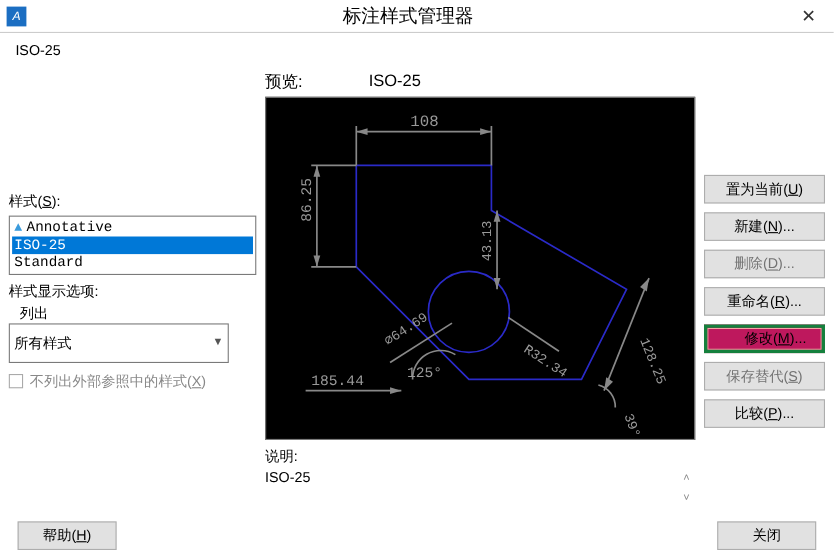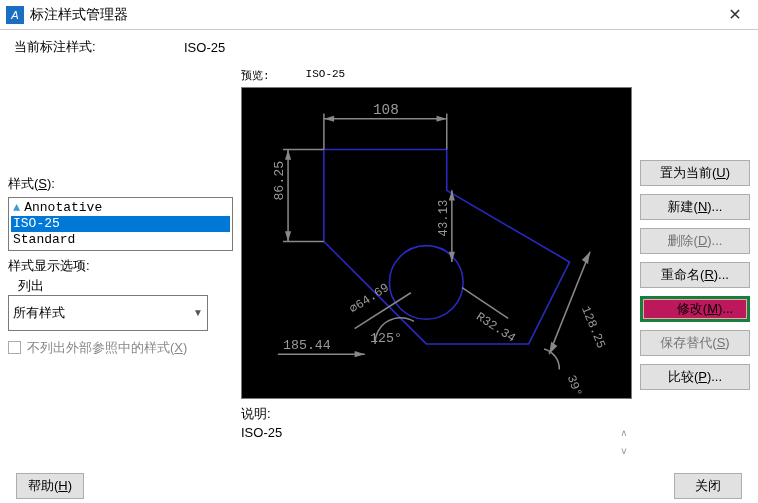--- a/index.html
+++ b/index.html
@@ -1,21 +1,21 @@
 <!DOCTYPE html>
 <html><head>
 <meta charset="utf-8">
 <style>
   * { box-sizing: border-box; margin: 0; padding: 0; }
   body { font-family: "Microsoft YaHei", SimSun, sans-serif; font-size: 12px; background: #fff; width: 758px; height: 503px; overflow: hidden; }
 
   
   .titlebar { height: 30px; display: flex; align-items: center; background: #fff; border-bottom: 1px solid #ccc; }
   .titlebar .app-icon { width: 18px; height: 18px; margin-left: 6px; margin-right: 6px; background: #1b6ec2; color: #fff; display: flex; align-items: center; justify-content: center; font-size: 11px; font-style: italic; }
-  .titlebar .title { flex: 1; font-size: 14px; }
+  .titlebar .title { flex: 1; font-size: 17px; text-align: center; }
   .titlebar .close { width: 46px; height: 30px; display: flex; align-items: center; justify-content: center; font-size: 16px; color: #333; cursor: pointer; }
 
   
   .content { display: flex; padding: 8px; gap: 6px; height: calc(100% - 30px); flex-direction: column; }
   .top-info { display: flex; align-items: center; margin-bottom: 6px; font-size: 13px; padding-left:6px;}
   .top-info .lbl { width: 170px; }
   .middle { display: flex; gap: 8px; flex: 1; align-items: center; }
 
   
   .left { width: 225px; display: flex; flex-direction: column; }
@@ -27,56 +27,55 @@
   .disp-options { margin-top: 6px; font-size: 13px; }
   .disp-options .lbl { margin-bottom: 2px; }
   .disp-options .sub { margin-left: 10px; margin-top:2px;}
   .dropdown { width: 200px; height: 36px; border: 1px solid #7a7a7a; background: #fff; display: flex; align-items: center; padding: 0 4px; justify-content: space-between; font-size:13px; cursor:pointer; }
   .dropdown .chev { font-size: 10px; color:#555;}
   .checkbox-row { display:flex; align-items:center; gap:6px; color:#888; margin-top:8px; margin-left:0; font-size:13px;}
   .checkbox-box { width:13px; height:13px; border:1px solid #aaa; background:#fff;}
 
   
   .center { flex: 1; display: flex; flex-direction: column; }
-  .center .preview-label { font-size:11px; margin-bottom:4px; display:flex; gap:36px;font-family:Liberation Mono, monospace; }
+  .center .preview-label { font-size:15px; margin-bottom:4px; display:flex; gap:60px; }
   .preview-box { flex:1; background: #000; border:1px solid #7a7a7a; position:relative; }
   .desc-label { font-size:13px; margin-top:6px;}
   .desc-box { height:40px; font-size:13px; padding:2px 0; display:flex; align-items:flex-start; gap:8px;}
   .desc-scroll { margin-left:auto; display:flex; flex-direction:column; gap:2px;}
   .desc-scroll .arr { width:16px; height:16px; display:flex; align-items:center; justify-content:center; color:#888; font-size:10px; cursor:pointer;}
 
   
   .right { width: 110px; display:flex; flex-direction:column; gap:8px; padding-top:18px;}
   .btn { height:26px; border:1px solid #adadad; background:#e1e1e1; display:flex; align-items:center; justify-content:center; font-size:13px; cursor:pointer; }
   .btn.disabled { color:#737373; }
   .btn.highlight { border:3px solid #15803d; box-shadow:0 0 0 1px #f2a6a2 inset; background:#be185d;padding-left:20px;}
 
   
   .bottom { display:flex; justify-content:space-between; padding:4px 8px;}
-  .bottom .btn { width:68px; }
+  .bottom .btn { width:90px; }
 
   
   .preview-box text { font-family: "Courier New", monospace; fill:#999; }
   .preview-box line, .preview-box polyline, .preview-box path, .preview-box circle { stroke:#2a2ac8; stroke-width:1.5; fill:none;}
   .preview-box .dim { stroke:#888;}
   .underline{text-decoration:underline;}
 </style>
 </head>
 <body>
 
 <div class="titlebar">
   <div class="app-icon">A</div>
   <div class="title">标注样式管理器</div>
   <div class="close">✕</div>
 </div>
 
 <div class="content">
 
   <div class="top-info">
-    <span class="lbl">当前标注样式:</span>
     <span>ISO-25</span>
   </div>
 
   <div class="middle">
 
     <div class="left">
       <div class="section-label"><span>样式(<span class="underline">S</span>):</span></div>
       <div class="style-list">
         <div class="item">
           <span class="annot-icon">▲</span>

